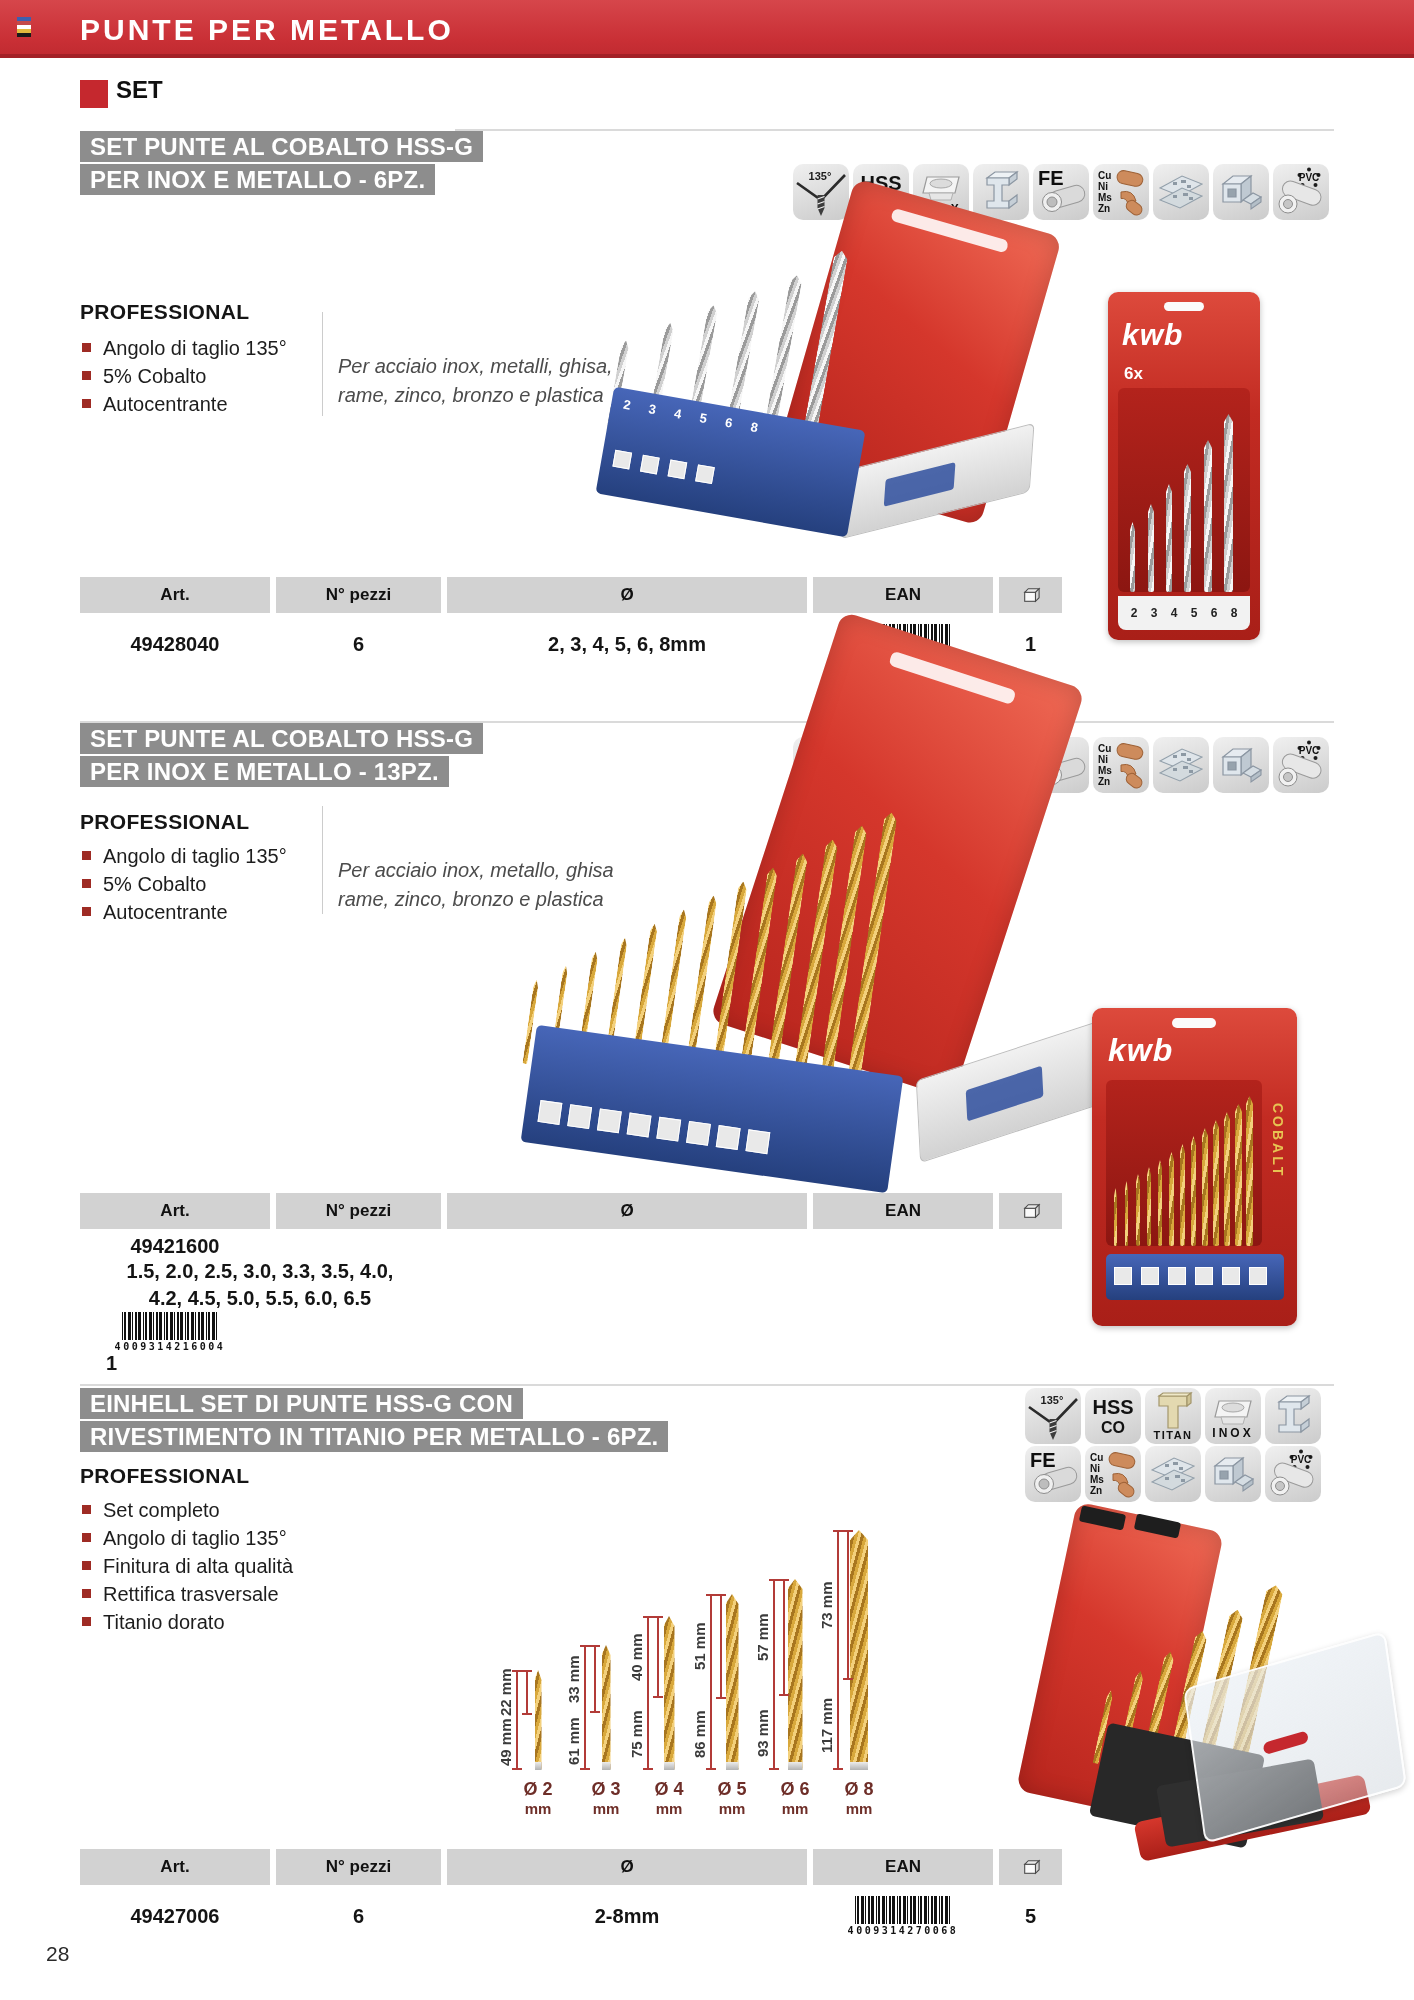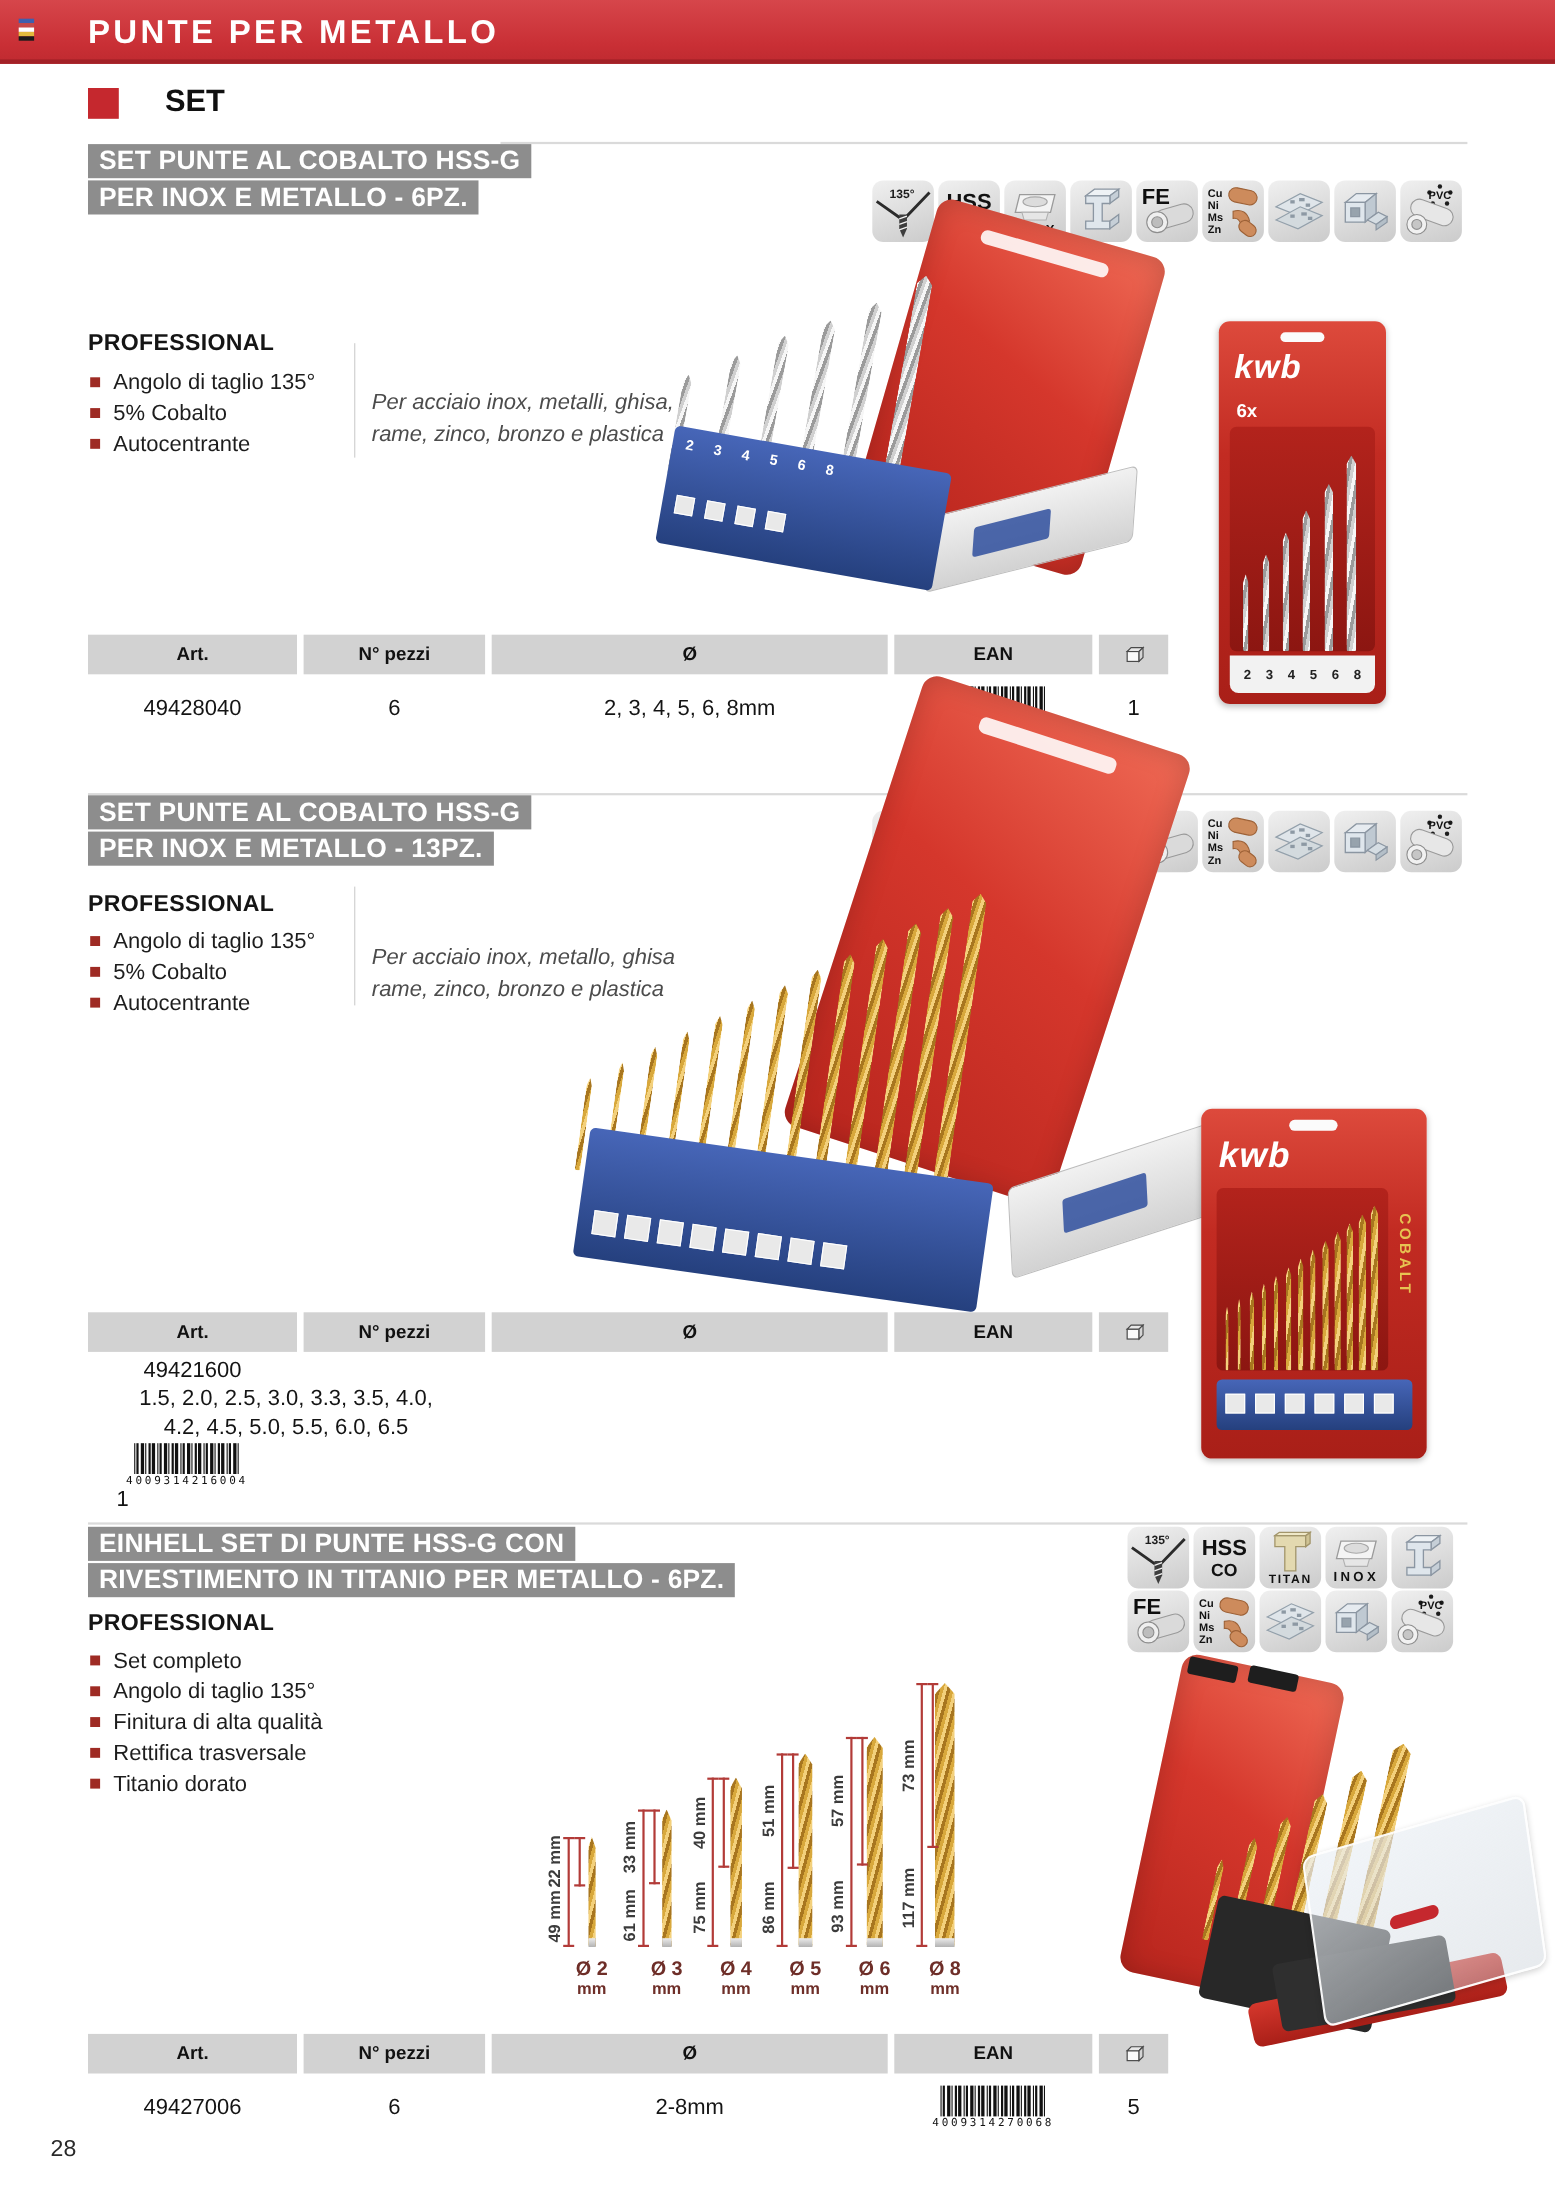--- a/index.html
+++ b/index.html
@@ -9,21 +9,21 @@
 
   
   .topbar{position:absolute;left:0;top:0;width:1414px;height:58px;
           background:linear-gradient(180deg,#d6464b 0%,#c92f35 70%,#bf2a30 100%);}
   .topbar::after{content:"";position:absolute;left:0;bottom:0;width:100%;height:4px;background:#a32127;}
   .flagicon{position:absolute;left:17px;top:17px;width:14px;height:20px;display:flex;flex-direction:column;}
   .flagicon span{flex:1;}
   .headtitle{position:absolute;left:80px;top:13px;font-size:30px;font-weight:bold;color:#fff;letter-spacing:3px;white-space:nowrap;}
 
   .setsq{position:absolute;left:80px;top:80px;width:28px;height:28px;background:#c5282e;}
-  .settitle{position:absolute;left:116px;top:76px;font-size:28px;font-weight:bold;color:#101010;margin-left:34px;}
+  .settitle{position:absolute;left:116px;top:76px;font-size:24px;font-weight:bold;color:#101010;}
   .pagenum{position:absolute;left:46px;top:1942px;font-size:21px;color:#2a2a2a;}
 
   .rule{position:absolute;height:2px;background:#dadada;}
   .r1{left:455px;top:129px;width:879px;}
   .r2{left:80px;top:721px;width:1254px;}
   .r3{left:80px;top:1384px;width:1254px;}
 
   
   .tbox{position:absolute;background:#8d8d8d;color:#fff;font-weight:bold;font-size:24px;height:31px;
         line-height:31px;padding:0 10px;white-space:nowrap;letter-spacing:.2px;}
@@ -53,21 +53,21 @@
 
   
   .ptable{position:absolute;left:80px;width:982px;}
   .pt1{top:577px;} .pt2{top:1193px;} .pt3{top:1849px;}
   .trh,.trr{display:flex;}
   .c{margin-right:6px;} .c:last-child{margin-right:0;}
   .c.art{width:190px;} .c.pezzi{width:165px;} .c.dia{width:360px;} .c.ean{width:180px;} .c.pack{width:63px;}
   .trh .c{background:#d2d2d2;height:36px;display:flex;align-items:center;justify-content:center;
           font-weight:bold;font-size:17px;color:#111;text-align:center;}
   .trr{margin-top:6px;}
-  .trr .c{display:flex;flex-direction:column;align-items:center;justify-content:center;font-size:20px;color:#141414;}
+  .trr .c{display:flex;flex-direction:column;align-items:center;justify-content:center;font-size:20px;color:#141414;font-weight:bold;}
   .pt1 .trr{height:50px;} .pt2 .trr{height:76px;flex-direction:column;} .pt3 .trr{height:50px;}
   .c.dia div{line-height:27px;text-align:center;}
   .barcode{width:132px;}
   .barcode-bars{display:flex;height:28px;justify-content:center;align-items:stretch;}
   .barcode-bars i{background:#111;display:block;height:100%;}
   .bdigits{font-family:"DejaVu Sans Mono",monospace;font-size:10px;letter-spacing:2.5px;text-align:center;margin-top:1px;color:#111;white-space:nowrap;}
 
   
   .diagram{position:absolute;left:480px;top:1498px;width:432px;height:345px;}
   .diagram>div{position:absolute;}

